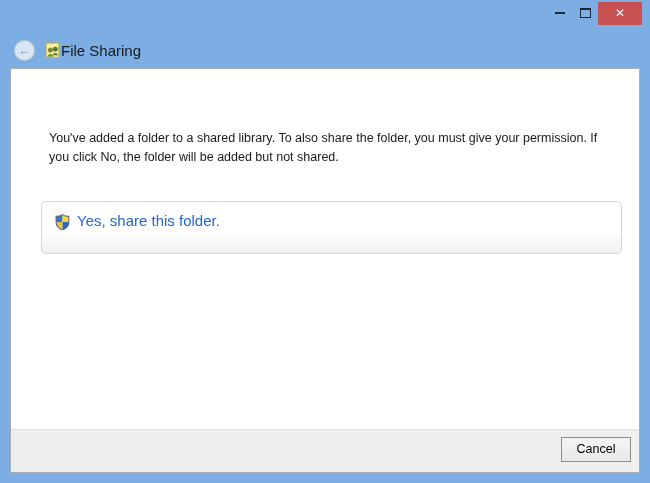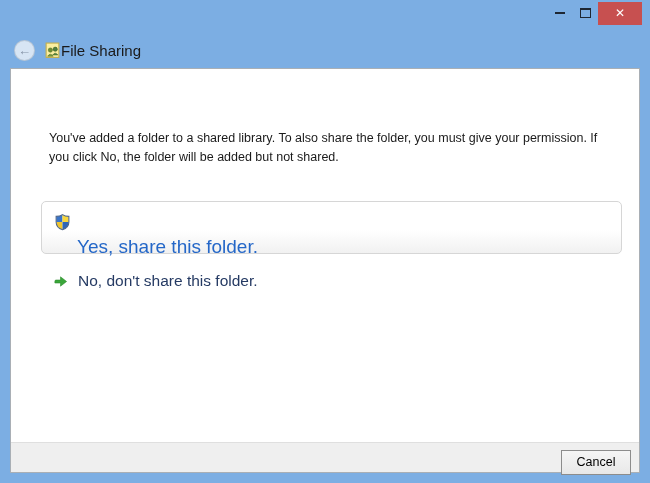--- a/index.html
+++ b/index.html
@@ -51,36 +51,36 @@
   
   .cmd-button {
     position:absolute; left:30px; top:132px; width:581px; height:53px;
     border:1px solid #D6D6D6; border-radius:5px;
     background:linear-gradient(#FFFFFF 55%, #F1F1F1);
     display:flex; align-items:flex-start; padding:10px 0 0 12px;
     cursor:pointer;
   }
   .cmd-button .shield { width:17px; height:18px; margin-top:1px; }
   .cmd-button .cmd-label {
-    margin-left:6px; font-size:19px; color:var(--link-blue,#2467C8);margin-top:24px;
+    margin-left:6px; font-size:15px; color:var(--link-blue,#2467C8);
   }
 
   
   .cmd-link {
     position:absolute; left:42px; top:200px; height:24px;
     display:flex; align-items:center; cursor:pointer;
   }
   .cmd-link .arrow { width:15px; height:15px; }
   .cmd-link .cmd-label {
     margin-left:10px; font-size:15.5px; color:var(--no-link-navy,#253A63);
   }
 
   
   .footer {
-    position:absolute; left:0; bottom:0; width:100%; height:30px;
+    position:absolute; left:0; bottom:0; width:100%; height:43px;
     background:var(--footer-gray,#EFEFEF); border-top:1px solid #DFDFDF;
   }
   .cancel-btn {
     position:absolute; right:8px; top:7px; width:70px; height:25px;
     background:linear-gradient(#F5F5F5,#E8E8E8);
     border:1px solid #8C8C8C;
     font-family:"Liberation Sans", sans-serif;
     font-size:12.5px; color:#000; text-align:center; line-height:23px;
     cursor:pointer;
   }
@@ -130,25 +130,19 @@
           <rect x="0" y="0" width="8" height="8" fill="#3A74C8"></rect>
           <rect x="8" y="0" width="8" height="8" fill="#F8D73E"></rect>
           <rect x="0" y="8" width="8" height="8" fill="#EFC52F"></rect>
           <rect x="8" y="8" width="8" height="8" fill="#2E66B8"></rect>
         </g>
         <path d="M8 1 C6.2 2.3 4.1 2.7 2 2.7 L2 8 C2 12 5 14.4 8 15.3 C11 14.4 14 12 14 8 L14 2.7 C11.9 2.7 9.8 2.3 8 1 Z" fill="none" stroke="#51688A" stroke-width="1"></path>
       </svg>
       <span class="cmd-label">Yes, share this folder.</span>
     </div>
 
-    <div class="cmd-link">
-      <svg class="arrow" viewBox="0 0 16 16">
-        <path d="M2 9.6 L8 9.6 L8 13 L14.5 8 L8 3 L8 6.4 L3.2 6.4 Q2 6.5 2 7.6 Z" fill="#3AA63A" stroke="#2C8A2C" stroke-width="0.6"></path>
-      </svg>
-      <span class="cmd-label">No, don't share this folder.</span>
-    </div>
 
     <div class="footer">
       <button class="cancel-btn">Cancel</button>
     </div>
 
   </div>
 </div>
 
 </body></html>

